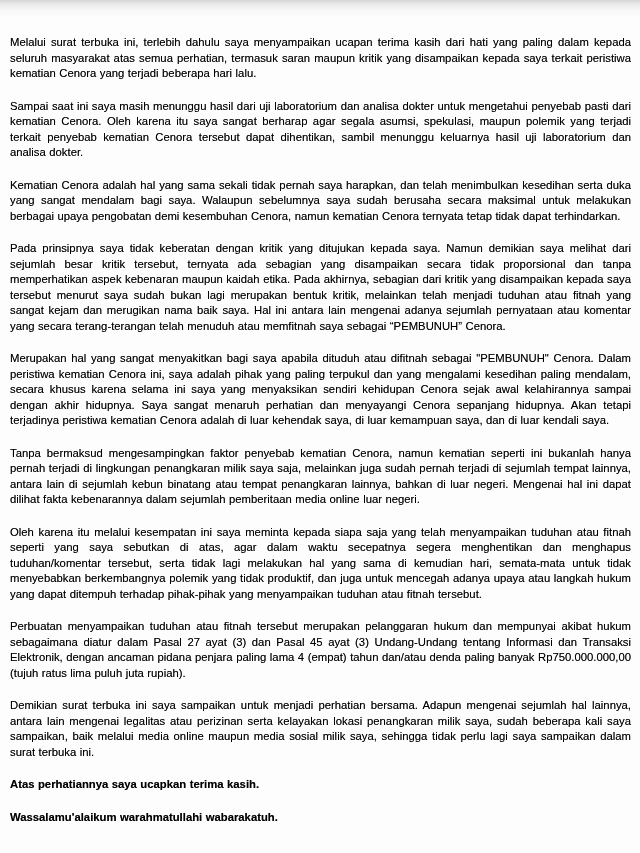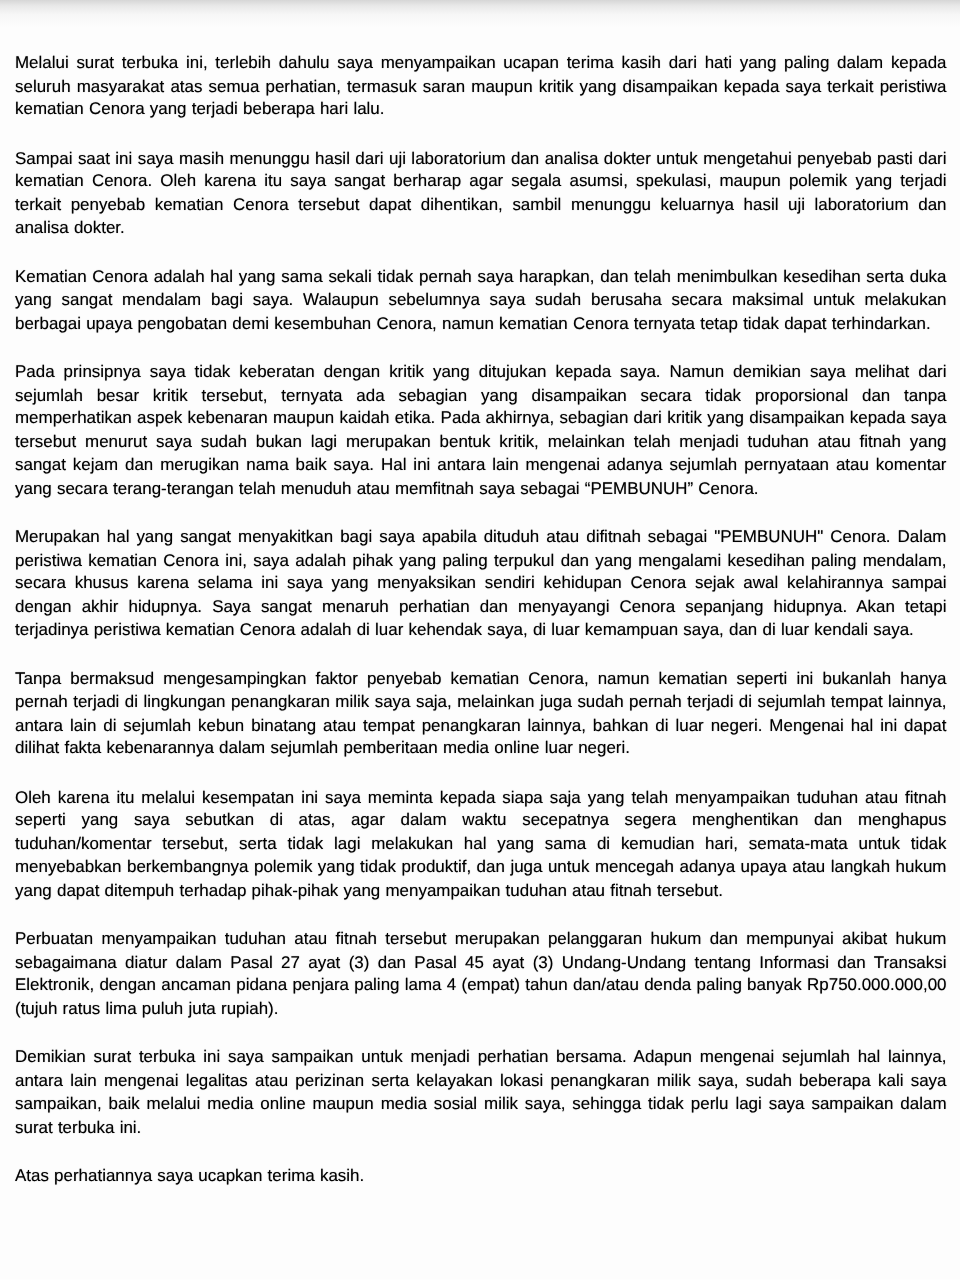--- a/index.html
+++ b/index.html
@@ -23,31 +23,32 @@
   p.para {
     margin: 0 0 17px 0;
     font-size: 11.3px;
     line-height: 15.5px;
     text-align: justify;
     text-justify: inter-word;
     
     text-shadow: 0 0 0.6px rgba(25, 25, 25, 0.55);
     word-spacing: 0.03em;
   }
-  p.para.closing { text-align: left; }
+  p.para.closing { text-align: left; font-weight: bold; }
 </style>
 </head>
 <body>
 
 <div class="page">
   <div>
     <p class="para">Melalui surat terbuka ini, terlebih dahulu saya menyampaikan ucapan terima kasih dari hati yang paling dalam kepada seluruh masyarakat atas semua perhatian, termasuk saran maupun kritik yang disampaikan kepada saya terkait peristiwa kematian Cenora yang terjadi beberapa hari lalu.</p>
     <p class="para">Sampai saat ini saya masih menunggu hasil dari uji laboratorium dan analisa dokter untuk mengetahui penyebab pasti dari kematian Cenora. Oleh karena itu saya sangat berharap agar segala asumsi, spekulasi, maupun polemik yang terjadi terkait penyebab kematian Cenora tersebut dapat dihentikan, sambil menunggu keluarnya hasil uji laboratorium dan analisa dokter.</p>
     <p class="para">Kematian Cenora adalah hal yang sama sekali tidak pernah saya harapkan, dan telah menimbulkan kesedihan serta duka yang sangat mendalam bagi saya. Walaupun sebelumnya saya sudah berusaha secara maksimal untuk melakukan berbagai upaya pengobatan demi kesembuhan Cenora, namun kematian Cenora ternyata tetap tidak dapat terhindarkan.</p>
     <p class="para">Pada prinsipnya saya tidak keberatan dengan kritik yang ditujukan kepada saya. Namun demikian saya melihat dari sejumlah besar kritik tersebut, ternyata ada sebagian yang disampaikan secara tidak proporsional dan tanpa memperhatikan aspek kebenaran maupun kaidah etika. Pada akhirnya, sebagian dari kritik yang disampaikan kepada saya tersebut menurut saya sudah bukan lagi merupakan bentuk kritik, melainkan telah menjadi tuduhan atau fitnah yang sangat kejam dan merugikan nama baik saya. Hal ini antara lain mengenai adanya sejumlah pernyataan atau komentar yang secara terang-terangan telah menuduh atau memfitnah saya sebagai “PEMBUNUH” Cenora.</p>
     <p class="para">Merupakan hal yang sangat menyakitkan bagi saya apabila dituduh atau difitnah sebagai "PEMBUNUH" Cenora. Dalam peristiwa kematian Cenora ini, saya adalah pihak yang paling terpukul dan yang mengalami kesedihan paling mendalam, secara khusus karena selama ini saya yang menyaksikan sendiri kehidupan Cenora sejak awal kelahirannya sampai dengan akhir hidupnya. Saya sangat menaruh perhatian dan menyayangi Cenora sepanjang hidupnya. Akan tetapi terjadinya peristiwa kematian Cenora adalah di luar kehendak saya, di luar kemampuan saya, dan di luar kendali saya.</p>
     <p class="para">Tanpa bermaksud mengesampingkan faktor penyebab kematian Cenora, namun kematian seperti ini bukanlah hanya pernah terjadi di lingkungan penangkaran milik saya saja, melainkan juga sudah pernah terjadi di sejumlah tempat lainnya, antara lain di sejumlah kebun binatang atau tempat penangkaran lainnya, bahkan di luar negeri. Mengenai hal ini dapat dilihat fakta kebenarannya dalam sejumlah pemberitaan media online luar negeri.</p>
     <p class="para">Oleh karena itu melalui kesempatan ini saya meminta kepada siapa saja yang telah menyampaikan tuduhan atau fitnah seperti yang saya sebutkan di atas, agar dalam waktu secepatnya segera menghentikan dan menghapus tuduhan/komentar tersebut, serta tidak lagi melakukan hal yang sama di kemudian hari, semata-mata untuk tidak menyebabkan berkembangnya polemik yang tidak produktif, dan juga untuk mencegah adanya upaya atau langkah hukum yang dapat ditempuh terhadap pihak-pihak yang menyampaikan tuduhan atau fitnah tersebut.</p>
     <p class="para">Perbuatan menyampaikan tuduhan atau fitnah tersebut merupakan pelanggaran hukum dan mempunyai akibat hukum sebagaimana diatur dalam Pasal 27 ayat (3) dan Pasal 45 ayat (3) Undang-Undang tentang Informasi dan Transaksi Elektronik, dengan ancaman pidana penjara paling lama 4 (empat) tahun dan/atau denda paling banyak Rp750.000.000,00 (tujuh ratus lima puluh juta rupiah).</p>
     <p class="para">Demikian surat terbuka ini saya sampaikan untuk menjadi perhatian bersama. Adapun mengenai sejumlah hal lainnya, antara lain mengenai legalitas atau perizinan serta kelayakan lokasi penangkaran milik saya, sudah beberapa kali saya sampaikan, baik melalui media online maupun media sosial milik saya, sehingga tidak perlu lagi saya sampaikan dalam surat terbuka ini.</p>
     <p class="para closing">Atas perhatiannya saya ucapkan terima kasih.</p>
+    <p class="para closing">Wassalamu'alaikum warahmatullahi wabarakatuh.</p>
   </div>
 </div>
 
 </body></html>

